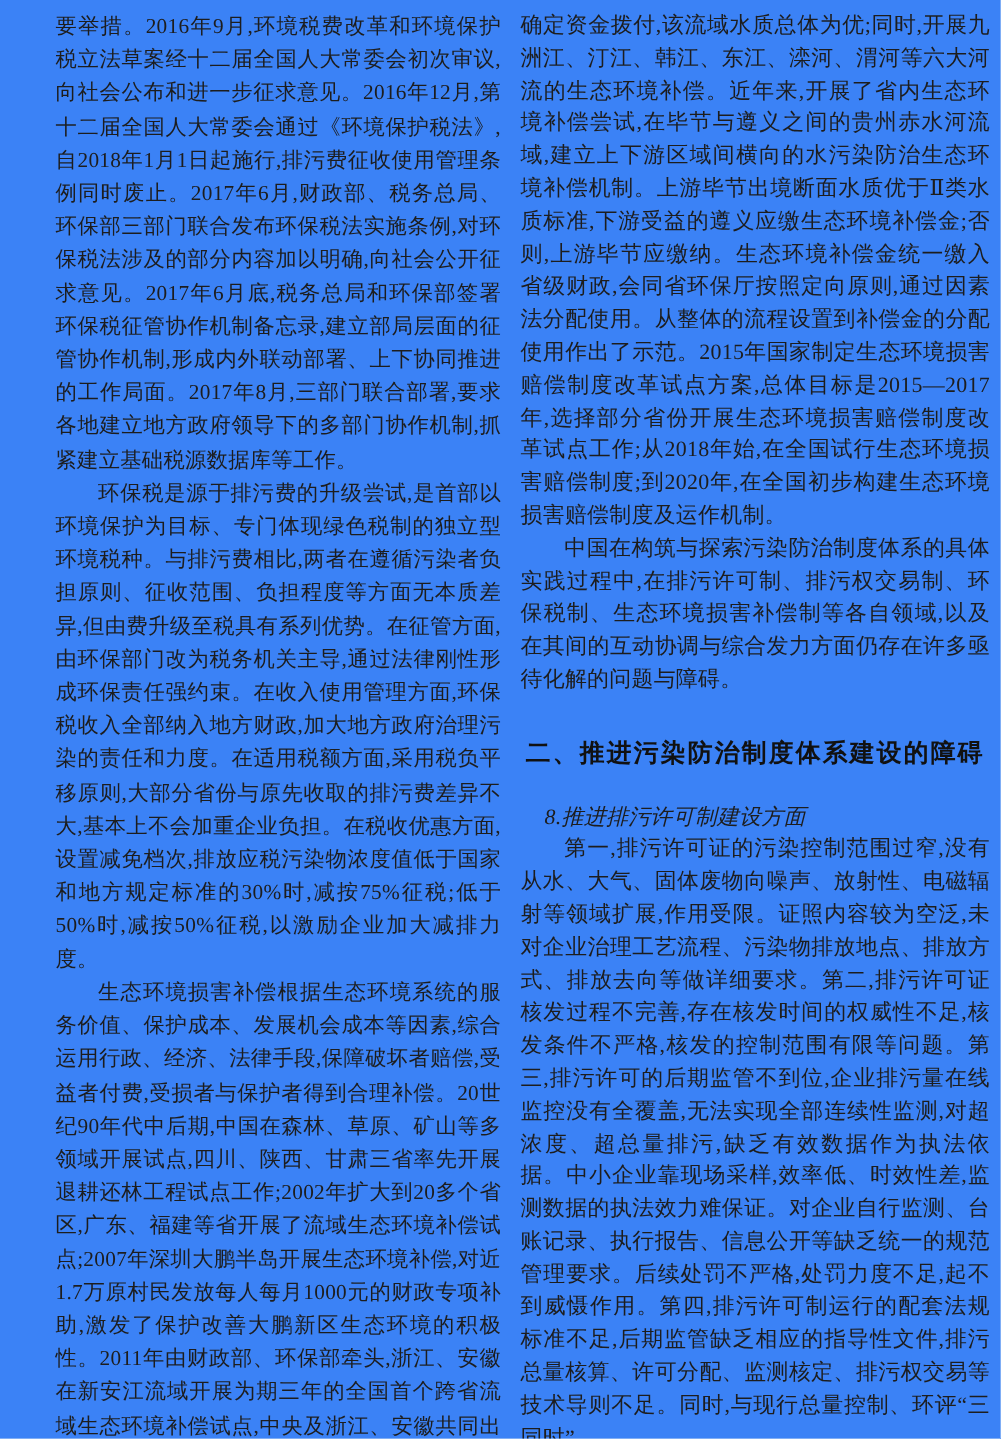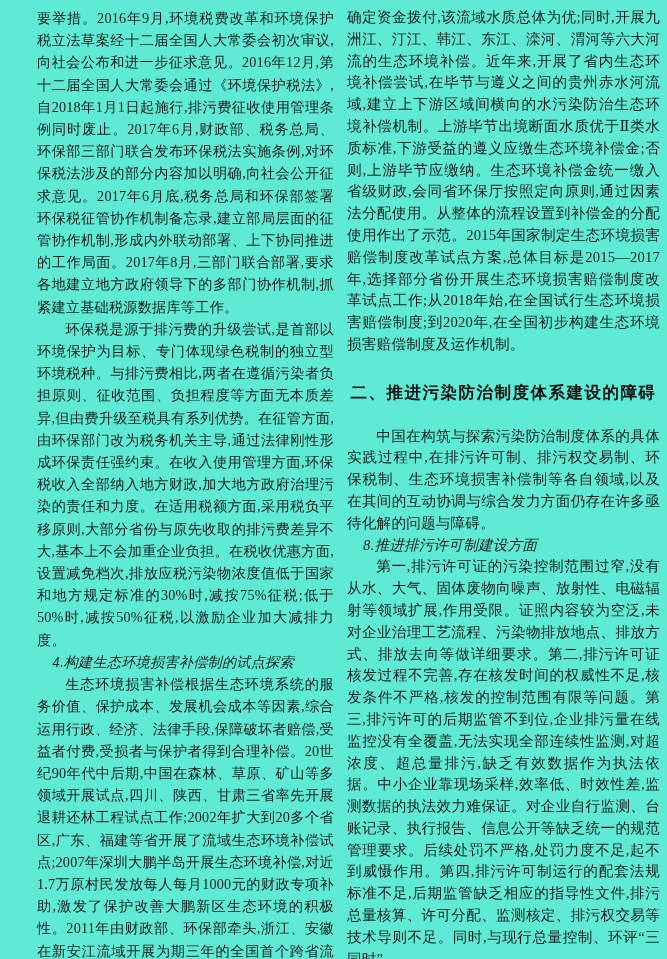--- a/index.html
+++ b/index.html
@@ -6,21 +6,21 @@
   body{
     width:667px;height:959px;
     background:#f7f7f4;
     font-family:"Liberation Serif","DejaVu Serif",serif;
     color:#1d1d1d;
     overflow:hidden;
     position:relative;
   }
   .page{
     position:absolute;inset:0;
-    background:#5eead4;
+    background:#3b82f6;
   }
   .column{
     position:absolute;
     top:7px;
     text-align:justify;
     text-justify:inter-character;
     letter-spacing:0.2px;
   }
   .column-left{
     left:37px;width:297px;
@@ -56,24 +56,23 @@
     margin-top:24px;
   }
 </style>
 </head>
 <body>
 
 <div class="page">
   <div class="column column-left">
       <p class="block paragraph-continuation">要举措。2016年9月,环境税费改革和环境保护税立法草案经十二届全国人大常委会初次审议,向社会公布和进一步征求意见。2016年12月,第十二届全国人大常委会通过《环境保护税法》,自2018年1月1日起施行,排污费征收使用管理条例同时废止。2017年6月,财政部、税务总局、环保部三部门联合发布环保税法实施条例,对环保税法涉及的部分内容加以明确,向社会公开征求意见。2017年6月底,税务总局和环保部签署环保税征管协作机制备忘录,建立部局层面的征管协作机制,形成内外联动部署、上下协同推进的工作局面。2017年8月,三部门联合部署,要求各地建立地方政府领导下的多部门协作机制,抓紧建立基础税源数据库等工作。</p>
       <p class="block paragraph">环保税是源于排污费的升级尝试,是首部以环境保护为目标、专门体现绿色税制的独立型环境税种。与排污费相比,两者在遵循污染者负担原则、征收范围、负担程度等方面无本质差异,但由费升级至税具有系列优势。在征管方面,由环保部门改为税务机关主导,通过法律刚性形成环保责任强约束。在收入使用管理方面,环保税收入全部纳入地方财政,加大地方政府治理污染的责任和力度。在适用税额方面,采用税负平移原则,大部分省份与原先收取的排污费差异不大,基本上不会加重企业负担。在税收优惠方面,设置减免档次,排放应税污染物浓度值低于国家和地方规定标准的30%时,减按75%征税;低于50%时,减按50%征税,以激励企业加大减排力度。</p>
-      <p class="block sub-heading">4.构建生态环境损害补偿制的试点探索</p>
       <p class="block paragraph">生态环境损害补偿根据生态环境系统的服务价值、保护成本、发展机会成本等因素,综合运用行政、经济、法律手段,保障破坏者赔偿,受益者付费,受损者与保护者得到合理补偿。20世纪90年代中后期,中国在森林、草原、矿山等多领域开展试点,四川、陕西、甘肃三省率先开展退耕还林工程试点工作;2002年扩大到20多个省区,广东、福建等省开展了流域生态环境补偿试点;2007年深圳大鹏半岛开展生态环境补偿,对近1.7万原村民发放每人每月1000元的财政专项补助,激发了保护改善大鹏新区生态环境的积极性。2011年由财政部、环保部牵头,浙江、安徽在新安江流域开展为期三年的全国首个跨省流域生态环境补偿试点,中央及浙江、安徽共同出资,根据年度水质是否达到考核标准来</p>
     </div>
   <div class="column column-right">
       <p class="block paragraph-continuation">确定资金拨付,该流域水质总体为优;同时,开展九洲江、汀江、韩江、东江、滦河、渭河等六大河流的生态环境补偿。近年来,开展了省内生态环境补偿尝试,在毕节与遵义之间的贵州赤水河流域,建立上下游区域间横向的水污染防治生态环境补偿机制。上游毕节出境断面水质优于Ⅱ类水质标准,下游受益的遵义应缴生态环境补偿金;否则,上游毕节应缴纳。生态环境补偿金统一缴入省级财政,会同省环保厅按照定向原则,通过因素法分配使用。从整体的流程设置到补偿金的分配使用作出了示范。2015年国家制定生态环境损害赔偿制度改革试点方案,总体目标是2015—2017年,选择部分省份开展生态环境损害赔偿制度改革试点工作;从2018年始,在全国试行生态环境损害赔偿制度;到2020年,在全国初步构建生态环境损害赔偿制度及运作机制。</p>
+      <p class="block paragraph">中国在构筑与探索污染防治制度体系的具体实践过程中,在排污许可制、排污权交易制、环保税制、生态环境损害补偿制等各自领域,以及在其间的互动协调与综合发力方面仍存在许多亟待化解的问题与障碍。</p>
       <p class="block section-heading">二、推进污染防治制度体系建设的障碍</p>
-      <p class="block paragraph">中国在构筑与探索污染防治制度体系的具体实践过程中,在排污许可制、排污权交易制、环保税制、生态环境损害补偿制等各自领域,以及在其间的互动协调与综合发力方面仍存在许多亟待化解的问题与障碍。</p>
       <p class="block sub-heading">8.推进排污许可制建设方面</p>
       <p class="block paragraph">第一,排污许可证的污染控制范围过窄,没有从水、大气、固体废物向噪声、放射性、电磁辐射等领域扩展,作用受限。证照内容较为空泛,未对企业治理工艺流程、污染物排放地点、排放方式、排放去向等做详细要求。第二,排污许可证核发过程不完善,存在核发时间的权威性不足,核发条件不严格,核发的控制范围有限等问题。第三,排污许可的后期监管不到位,企业排污量在线监控没有全覆盖,无法实现全部连续性监测,对超浓度、超总量排污,缺乏有效数据作为执法依据。中小企业靠现场采样,效率低、时效性差,监测数据的执法效力难保证。对企业自行监测、台账记录、执行报告、信息公开等缺乏统一的规范管理要求。后续处罚不严格,处罚力度不足,起不到威慑作用。第四,排污许可制运行的配套法规标准不足,后期监管缺乏相应的指导性文件,排污总量核算、许可分配、监测核定、排污权交易等技术导则不足。同时,与现行总量控制、环评“三同时”、</p>
     </div>
   <div class="page-number">113</div>
 </div>
 
 </body></html>

